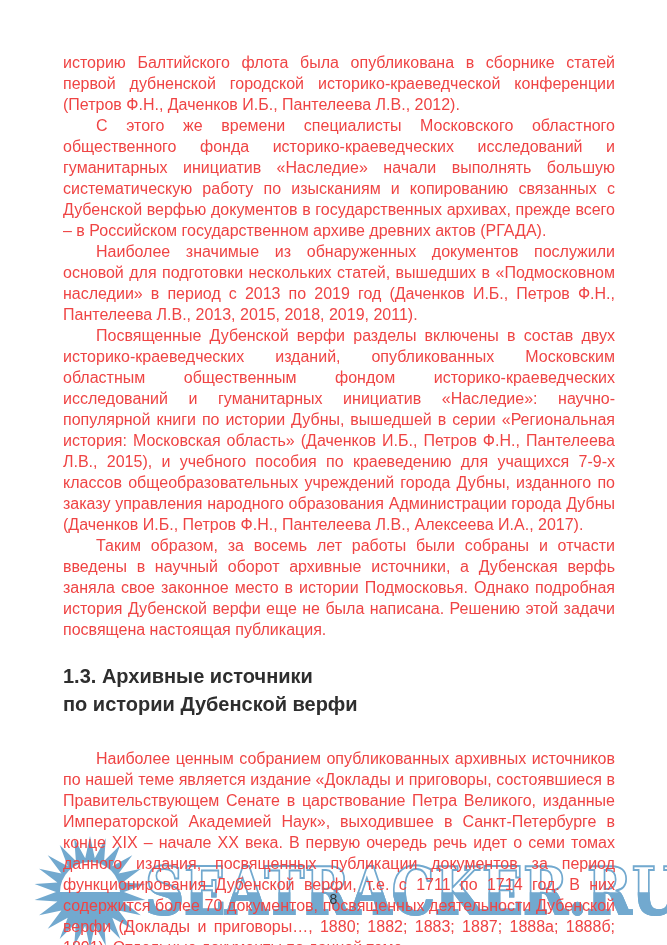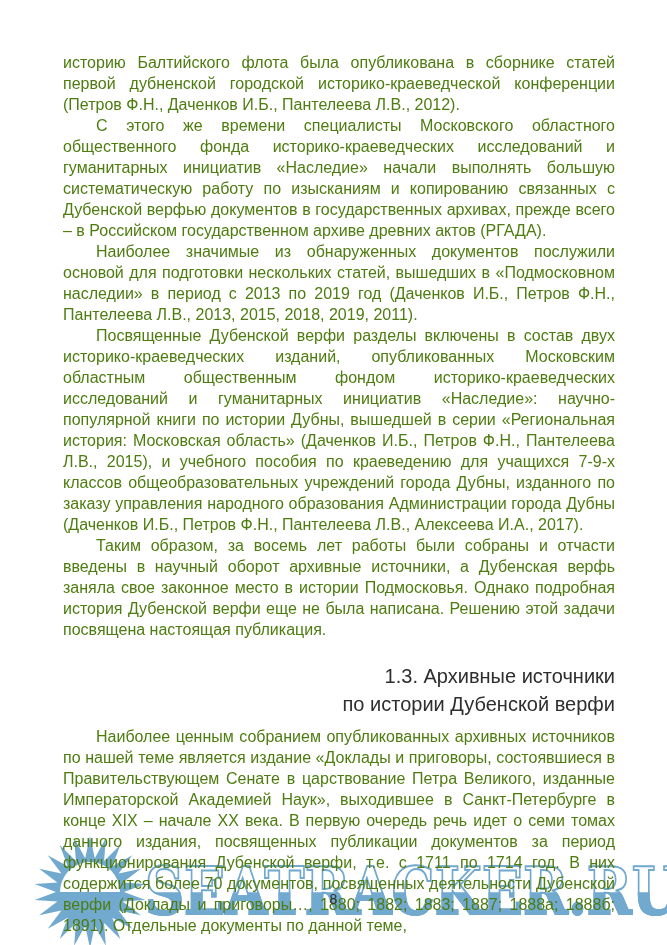--- a/index.html
+++ b/index.html
@@ -17,34 +17,34 @@
     position: absolute;
     left: 63px;
     top: 52px;
     width: 552px;
     z-index: 2;
   }
   .para {
     margin: 0;
     font-size: 16px;
     line-height: 21px;
-    color: #4d7c0f;
+    color: #ef4444;
     text-align: justify;
     text-indent: 33px;
     hyphens: none;
   }
   .para.cont { text-indent: 0; }
 
   .heading {
-    margin: 22px 0 8px 0;
+    margin: 22px 0 30px 0;
     font-size: 20px;
     line-height: 28px;
-    font-weight: normal;
+    font-weight: bold;
     color: #2e2e2e;
-    text-align: right;
+    text-align: left;
     text-indent: 0;
   }
 
   
   .watermark {
     position: absolute;
     left: 0;
     top: 0;
     width: 667px;
     height: 945px;

